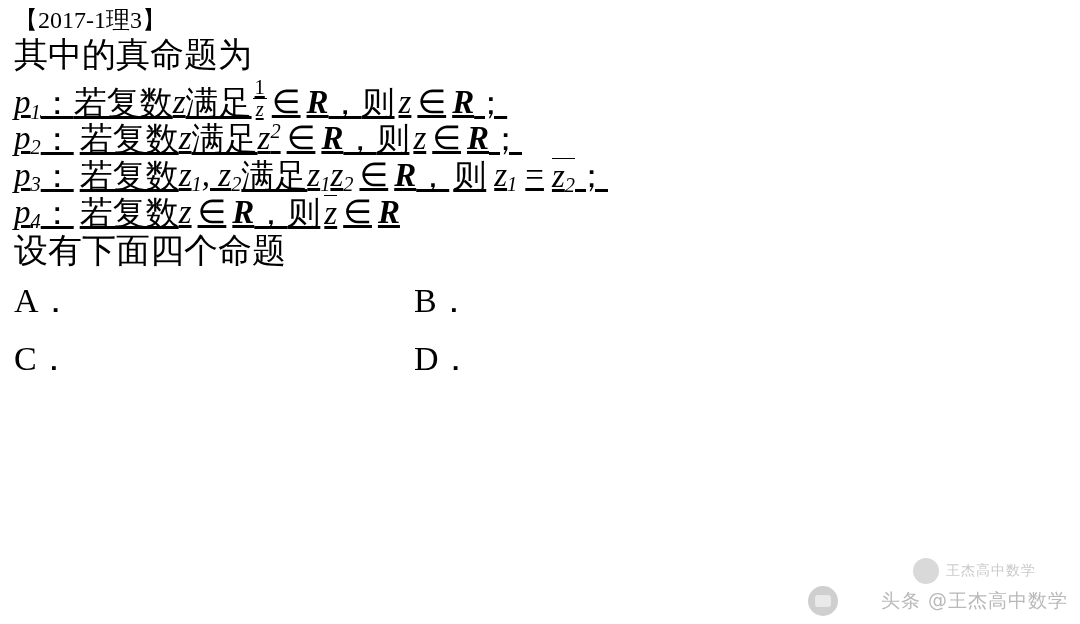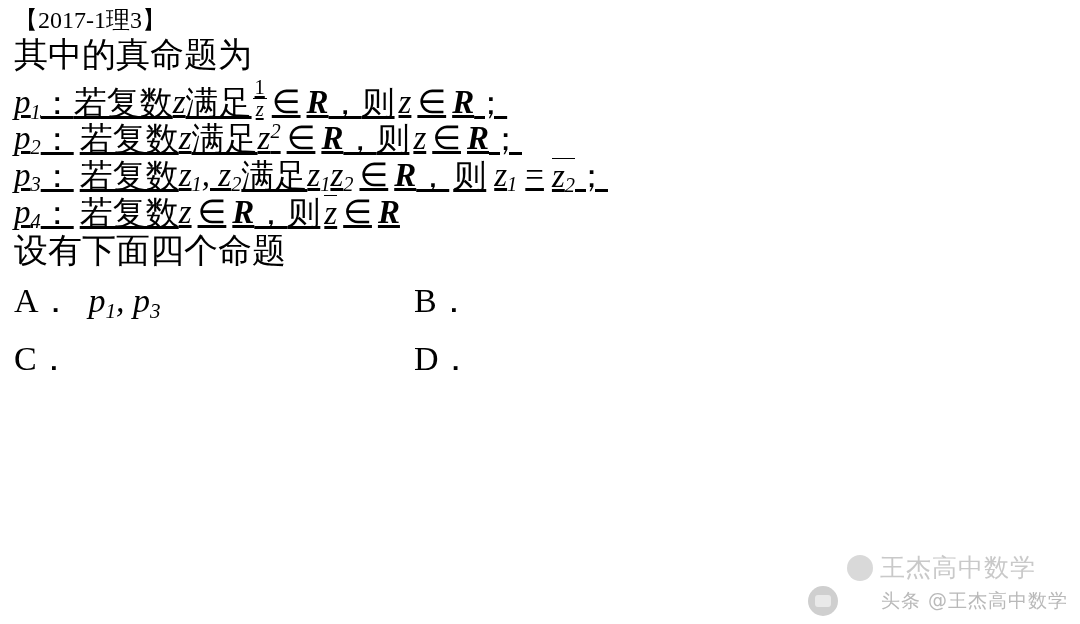--- a/index.html
+++ b/index.html
@@ -164,21 +164,21 @@
     width: 16px; height: 12px;
     border-radius: 3px;
     background: #e9e9e9;
   }
   .wm-top {
     position: absolute;
     right: 44px;
     bottom: 40px;
     color: #c9c9c9;
     font-family: "DejaVu Sans", "Liberation Sans", sans-serif;
-    font-size: 25px;
+    font-size: 14px;
     letter-spacing: 1px;
     display: flex;
     align-items: center;
   }
   .wm-top .wm-logo2 {
     width: 26px;
     height: 26px;
     border-radius: 50%;
     background: #d9d9d9;
     margin-right: 7px;
@@ -272,21 +272,20 @@
       <span class="mathup" style="margin:0 6px;">∈</span>
       <span class="bold-R">R</span>
     </div>
 
     <div class="line stmt" style="margin-top:4px;">设有下面四个命题</div>
 
     <div class="choices">
       <div class="choice-row">
         <div class="choice choice-a">
           <span class="choice-label">A．</span>
-          <span class="choice-val math">p<sub class="sb">1</sub>,&nbsp;p<sub class="sb">3</sub></span>
         </div>
         <div class="choice">
           <span class="choice-label">B．</span>
         </div>
       </div>
       <div class="choice-row">
         <div class="choice choice-c">
           <span class="choice-label">C．</span>
         </div>
         <div class="choice">

